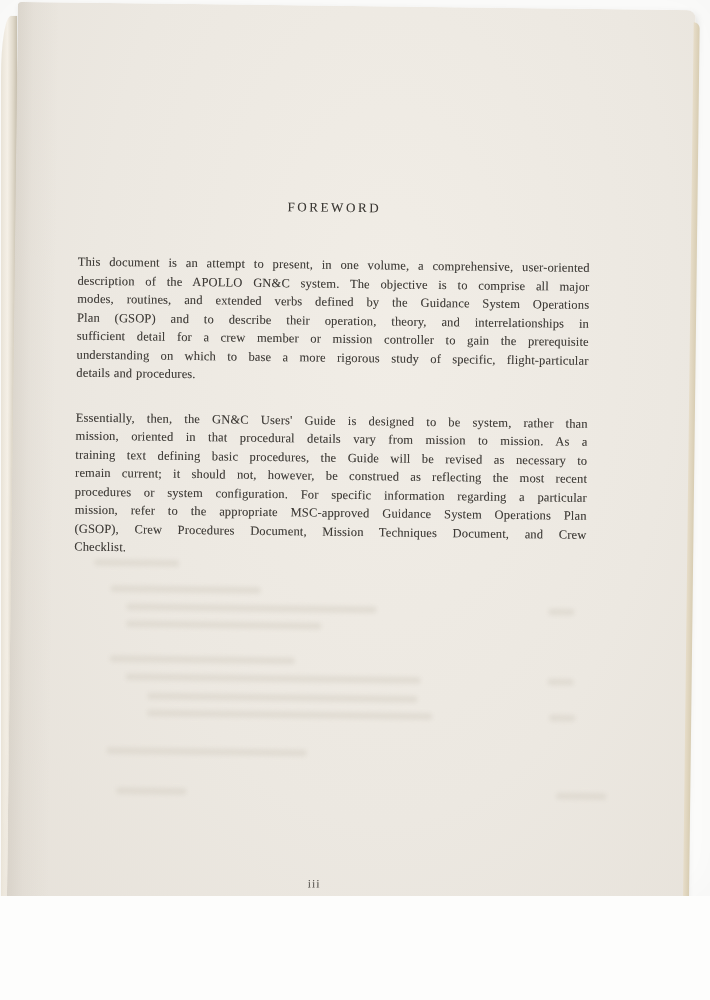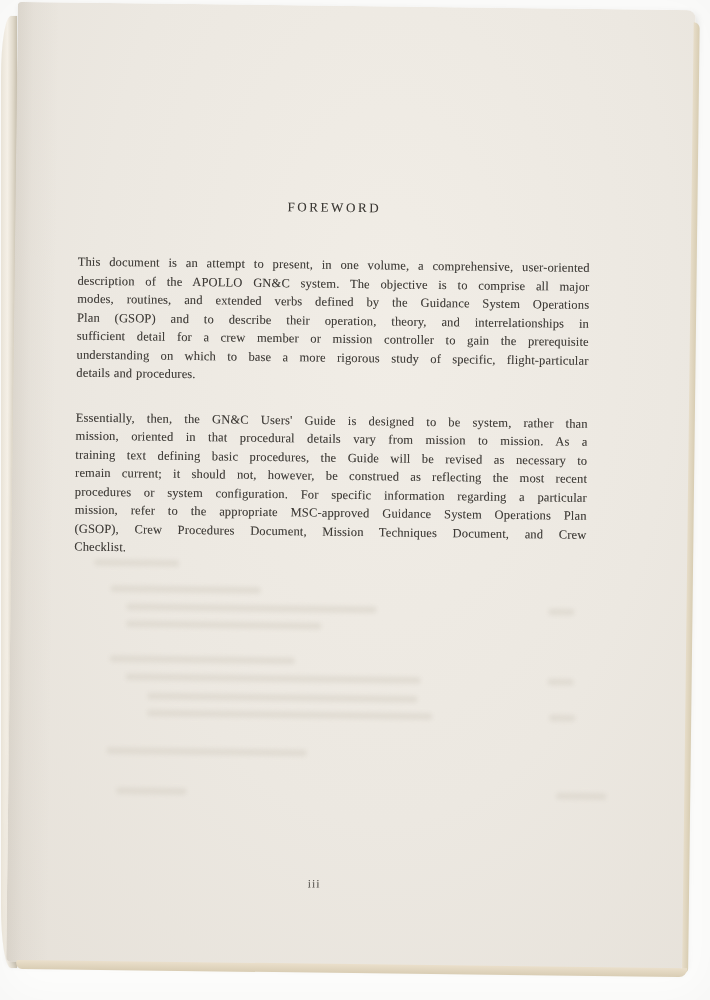--- a/index.html
+++ b/index.html
@@ -7,21 +7,21 @@
     padding: 0;
     width: 710px;
     height: 1000px;
     background: #fdfdfc;
     font-family: "Liberation Serif", serif;
     overflow: hidden;
   }
   .photo {
     position: relative;
     width: 710px;
-    height: 1000px;
+    height: 896px;
     background: #fdfdfc;
     box-shadow: inset 0 0 50px rgba(0,0,0,0.03);
     overflow: hidden;
   }
   
   .page-stack {
     position: absolute;
     left: 1px;
     top: 16px;
     width: 16px;

